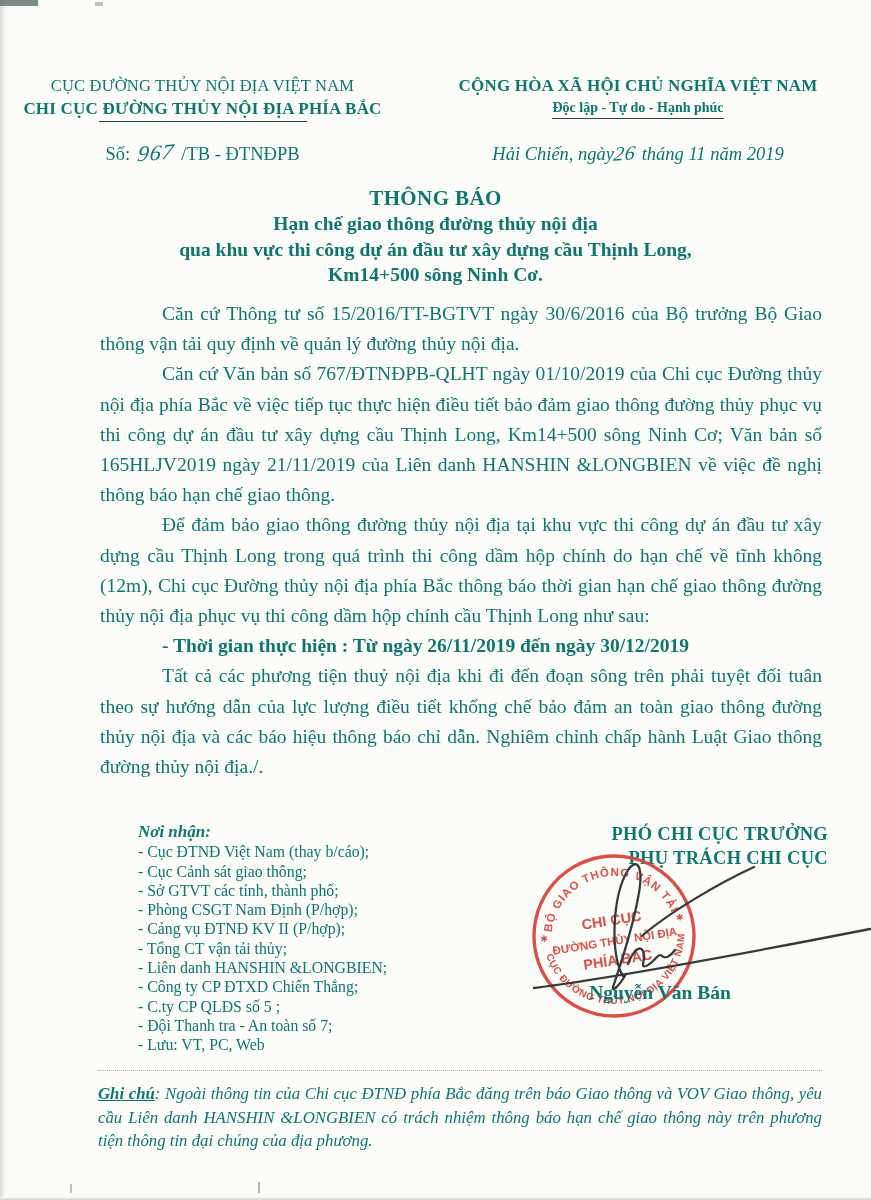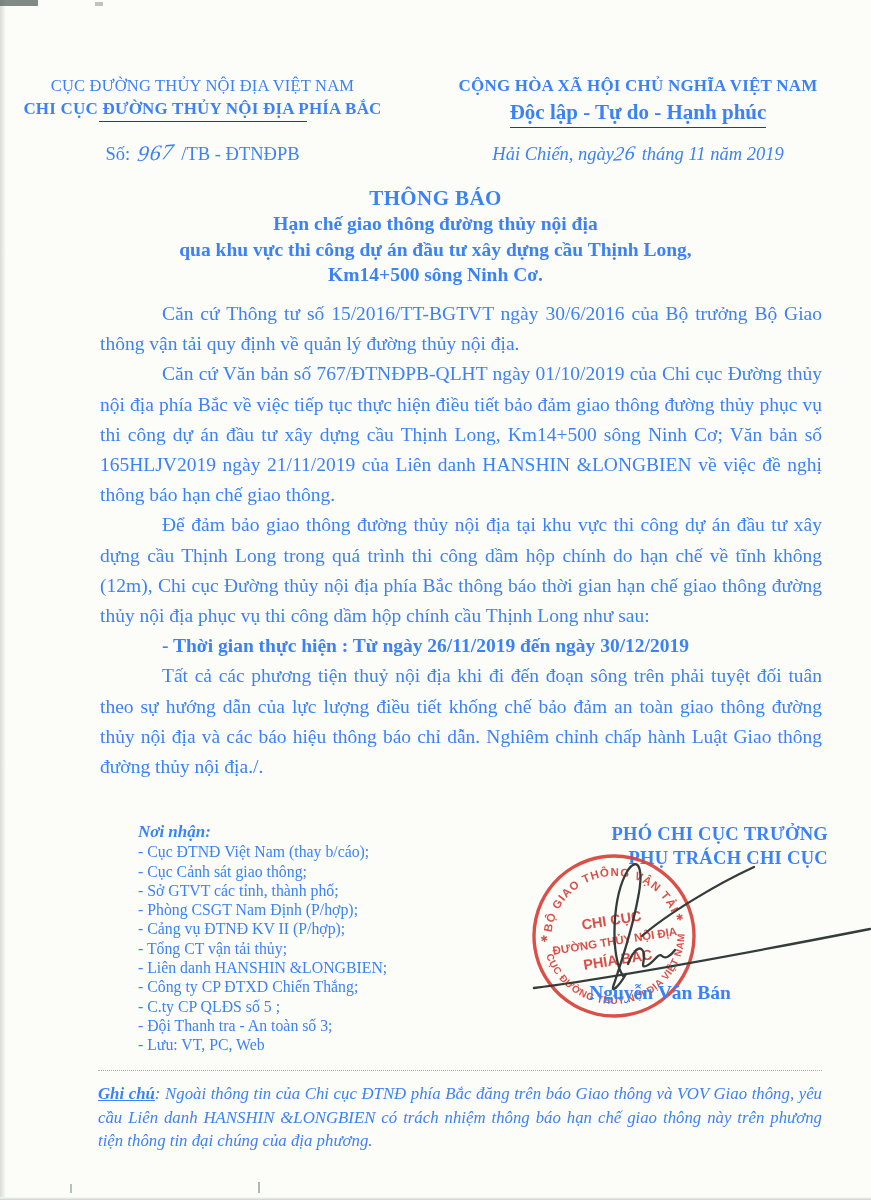--- a/index.html
+++ b/index.html
@@ -1,40 +1,40 @@
 <!DOCTYPE html>
 <html><head>
 <meta charset="utf-8">
 <style>
   html,body { margin:0; padding:0; background:#9a9a9a; }
   .page {
     position:relative; width:871px; height:1200px; margin:0 auto;
     background:#fcfcf9; overflow:hidden;
-    font-family:"Liberation Serif", serif; color:#3b82f6;
+    font-family:"Liberation Serif", serif; color:#0f766e;
   }
   .scan-edge-left { position:absolute; left:0; top:0; bottom:0; width:6px;
     background:linear-gradient(to right,#d9dcd6,#fcfcf9); }
   .scan-mark-topleft { position:absolute; left:0; top:0; width:38px; height:6px;
     background:#57645f; opacity:.75; }
   .scan-dot-top { position:absolute; left:95px; top:2px; width:8px; height:4px;
     background:#7d8a85; opacity:.5; }
   .scan-tick-1 { position:absolute; left:70px; top:1184px; width:2px; height:9px; background:#8a9792; opacity:.6; }
   .scan-tick-2 { position:absolute; left:258px; top:1182px; width:2px; height:11px; background:#7d8a85; opacity:.6; }
   .scan-edge-bottom { position:absolute; left:0; right:0; bottom:0; height:3px;
     background:linear-gradient(to top,#cfd2cc,#fcfcf9); }
 
   
   .hdr { position:absolute; top:76px; left:0; width:100%; display:flex; }
   .hdr-left { width:46.5%; text-align:center; }
   .hdr-right { width:53.5%; text-align:center;font-family:Liberation Serif, serif; }
   .hdr-left .l1 { font-size:16.5px; letter-spacing:.2px; }
   .hdr-left .l2 { font-size:17px; font-weight:bold; margin-top:3px; letter-spacing:.2px; }
   .hdr-left .l2-underline { width:208px; margin:2px auto 0; border-top:1.6px solid #2e4543; }
   .hdr-right .l1 { font-size:17px; font-weight:bold; letter-spacing:.2px; }
-  .hdr-right .l2 { display:inline-block; font-size:21px; font-weight:bold; margin-top:4px;
+  .hdr-right .l2 { display:inline-block; font-size:14px; font-weight:bold; margin-top:4px;
     padding-bottom:2px; border-bottom:1.8px solid #2e4543; }
 
   .refline { position:absolute; top:140px; left:0; width:100%; display:flex; align-items:baseline; }
   .refline .num { width:46.5%; text-align:center; font-size:18.5px; }
   .refline .date { width:53.5%; text-align:center; font-style:italic; font-size:18.5px; }
   .handwritten { display:inline-block; font-style:italic; font-size:22px;
     transform:skewX(-12deg) rotate(-4deg); letter-spacing:1px; margin:0 3px; }
   .handwritten.day { font-size:20px; margin:0 1px 0 0; }
 
   
@@ -122,21 +122,21 @@
     <div class="head">Nơi nhận:</div>
     <div>- Cục ĐTNĐ Việt Nam (thay b/cáo);</div>
     <div>- Cục Cảnh sát giao thông;</div>
     <div>- Sở GTVT các tỉnh, thành phố;</div>
     <div>- Phòng CSGT Nam Định (P/hợp);</div>
     <div>- Cảng vụ ĐTNĐ KV II (P/hợp);</div>
     <div>- Tổng CT vận tải thủy;</div>
     <div>- Liên danh HANSHIN &amp;LONGBIEN;</div>
     <div>- Công ty CP ĐTXD Chiến Thắng;</div>
     <div>- C.ty CP QLĐS số 5 ;</div>
-    <div>- Đội Thanh tra - An toàn số 3;</div>
+    <div>- Đội Thanh tra - An toàn số 7;</div>
     <div>- Lưu: VT, PC, Web</div>
   </div>
 
   <div class="sig-titles">
     <div>PHÓ CHI CỤC TRƯỞNG</div>
     <div>PHỤ TRÁCH  CHI CỤC</div>
   </div>
 
   <div class="stamp-wrap">
     <svg width="170" height="170" viewBox="0 0 170 170">

